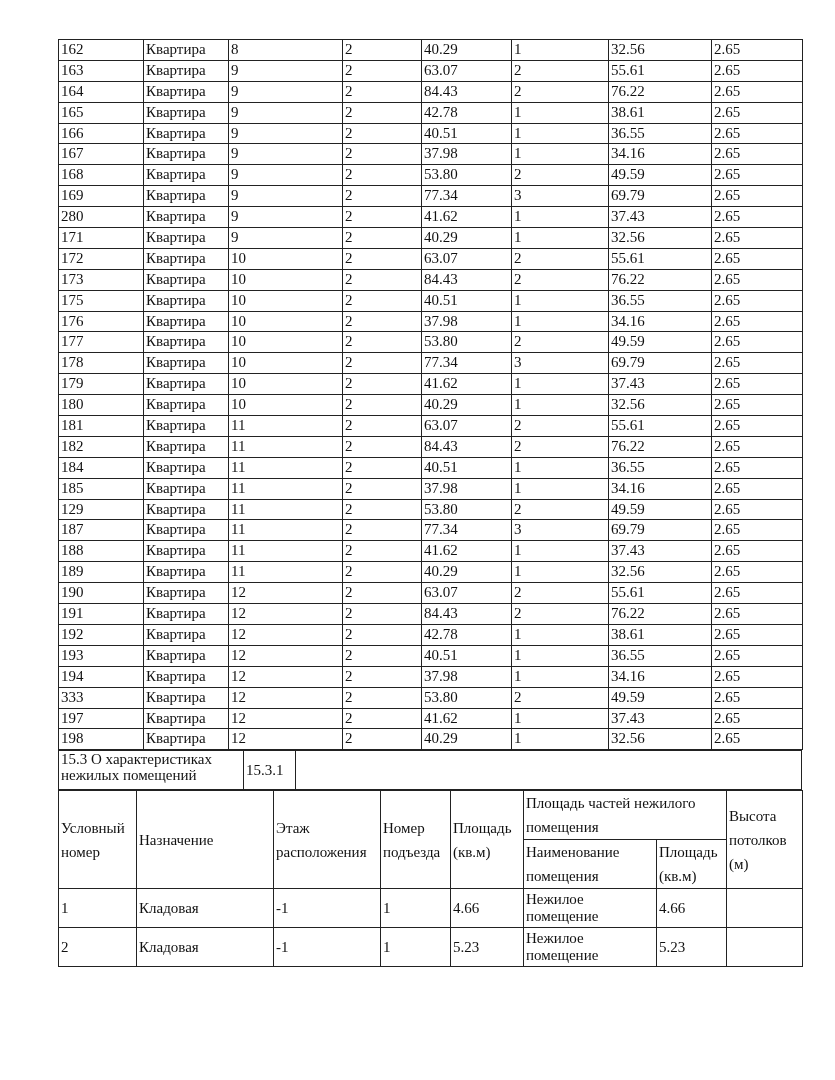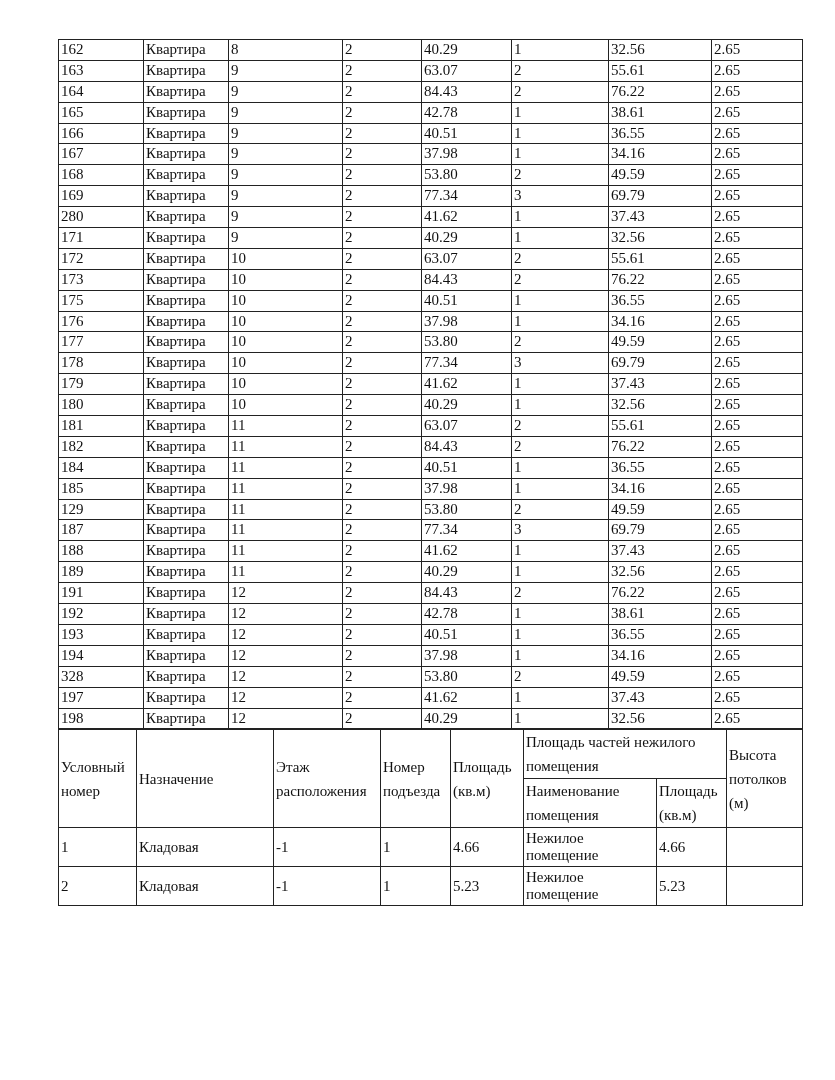--- a/index.html
+++ b/index.html
@@ -282,20 +282,30 @@
           <td>189</td>
           <td>Квартира</td>
           <td>11</td>
           <td>2</td>
           <td>40.29</td>
           <td>1</td>
           <td>32.56</td>
           <td>2.65</td>
         </tr>
         <tr class="apt">
+          <td>190</td>
+          <td>Квартира</td>
+          <td>12</td>
+          <td>2</td>
+          <td>63.07</td>
+          <td>2</td>
+          <td>55.61</td>
+          <td>2.65</td>
+        </tr>
+        <tr class="apt">
           <td>191</td>
           <td>Квартира</td>
           <td>12</td>
           <td>2</td>
           <td>84.43</td>
           <td>2</td>
           <td>76.22</td>
           <td>2.65</td>
         </tr>
         <tr class="apt">
@@ -322,21 +332,21 @@
           <td>194</td>
           <td>Квартира</td>
           <td>12</td>
           <td>2</td>
           <td>37.98</td>
           <td>1</td>
           <td>34.16</td>
           <td>2.65</td>
         </tr>
         <tr class="apt">
-          <td>328</td>
+          <td>333</td>
           <td>Квартира</td>
           <td>12</td>
           <td>2</td>
           <td>53.80</td>
           <td>2</td>
           <td>49.59</td>
           <td>2.65</td>
         </tr>
         <tr class="apt">
           <td>197</td>
@@ -354,20 +364,34 @@
           <td>12</td>
           <td>2</td>
           <td>40.29</td>
           <td>1</td>
           <td>32.56</td>
           <td>2.65</td>
         </tr>
       </tbody>
   </table>
 
+  <table>
+    <colgroup>
+        <col style="width:185px">
+        <col style="width:52px">
+        <col>
+      </colgroup>
+    <tbody>
+        <tr class="sec">
+      <td>15.3 О характеристиках нежилых помещений</td>
+      <td style="vertical-align:middle">15.3.1</td>
+      <td></td>
+    </tr>
+  </tbody>
+    </table>
 
   <table>
     <colgroup>
       <col style="width:78px">
         <col style="width:137px">
         <col style="width:107px">
         <col style="width:70px">
       <col style="width:73px">
         <col style="width:133px">
         <col style="width:70px">

